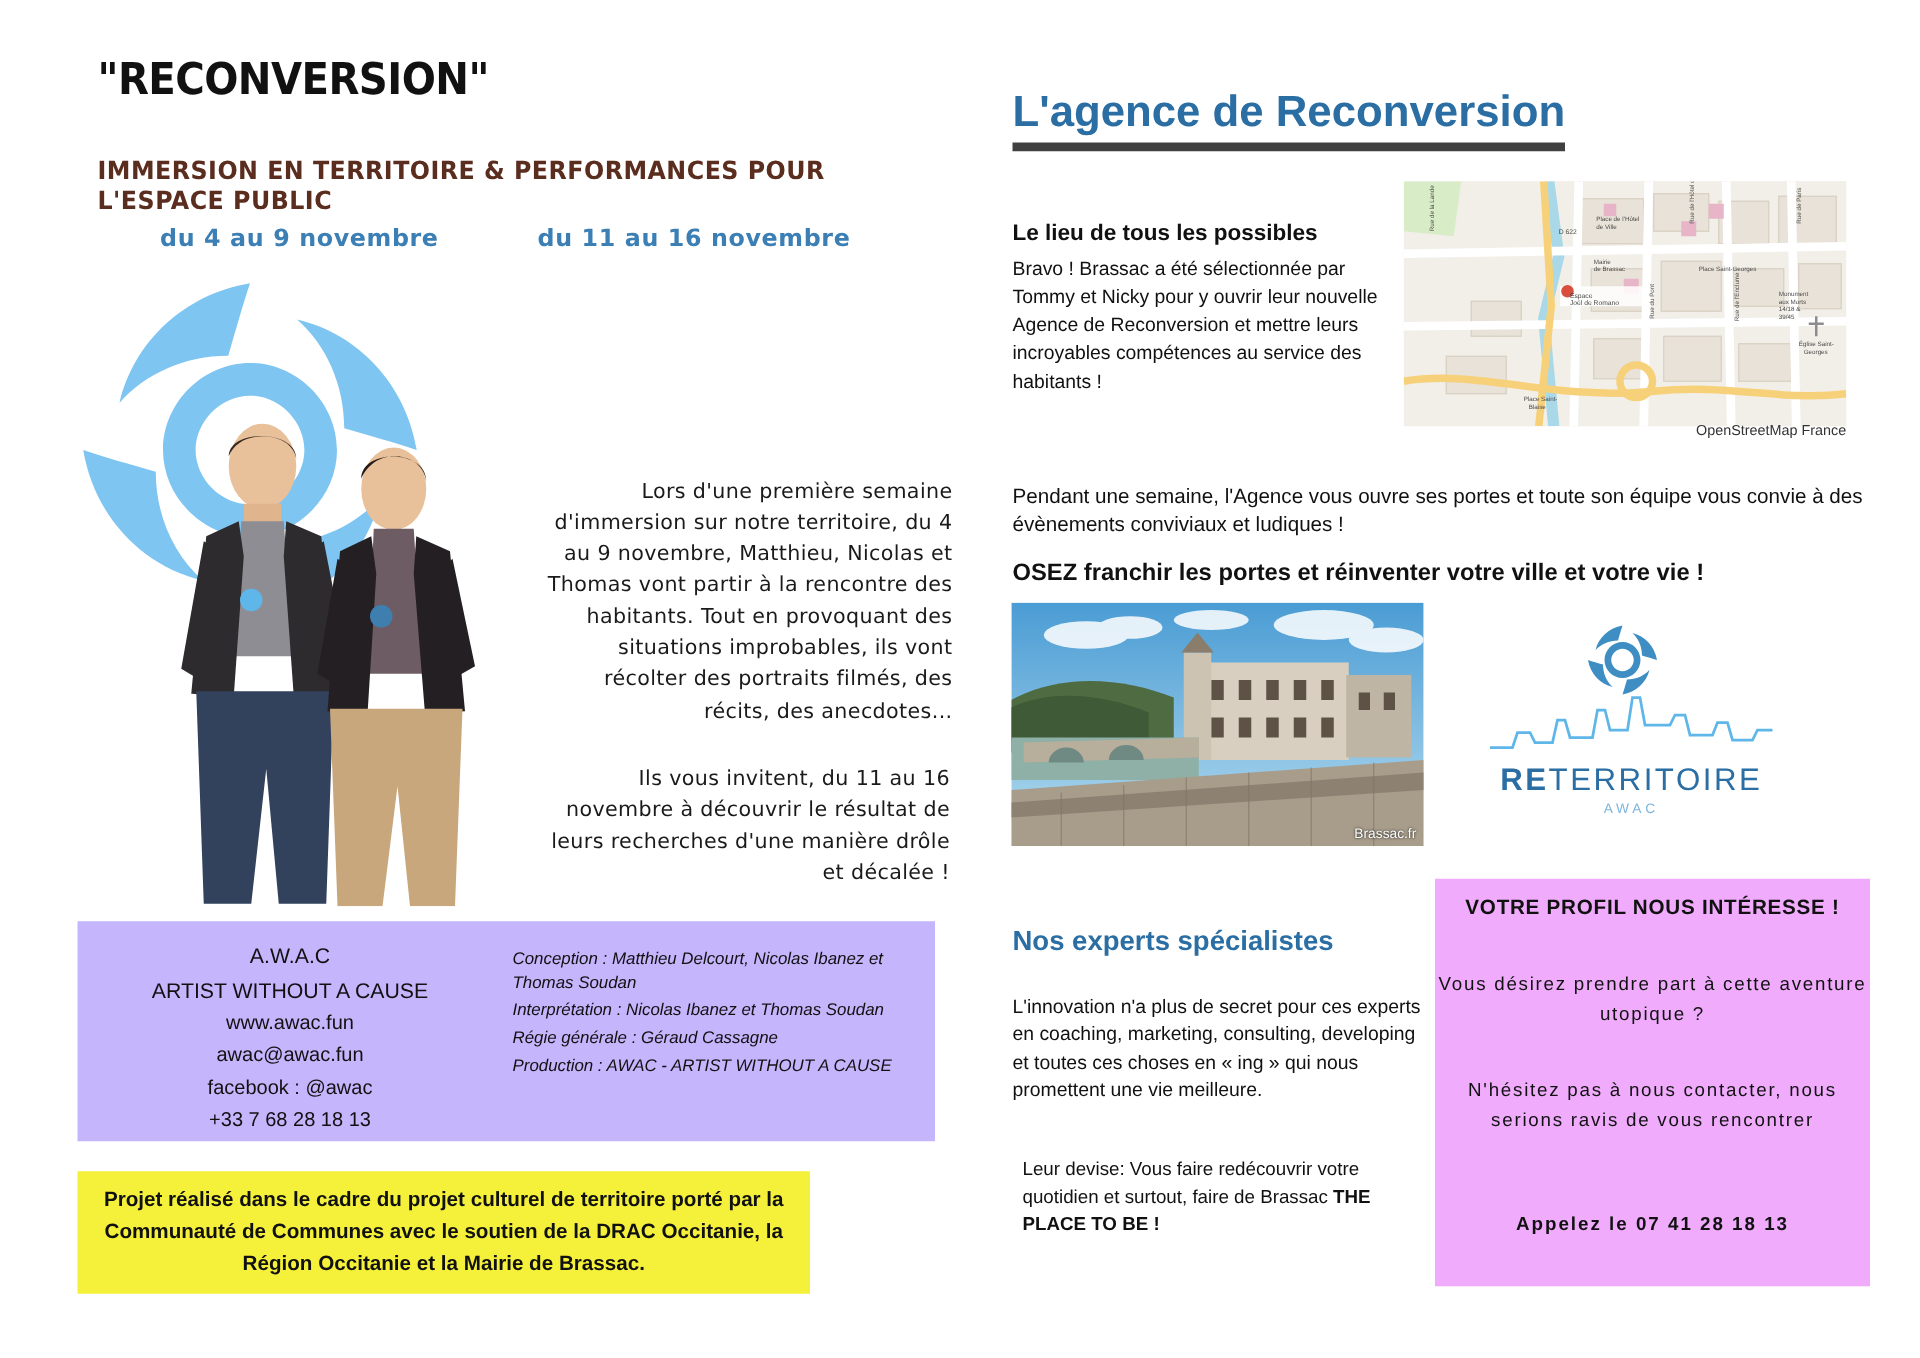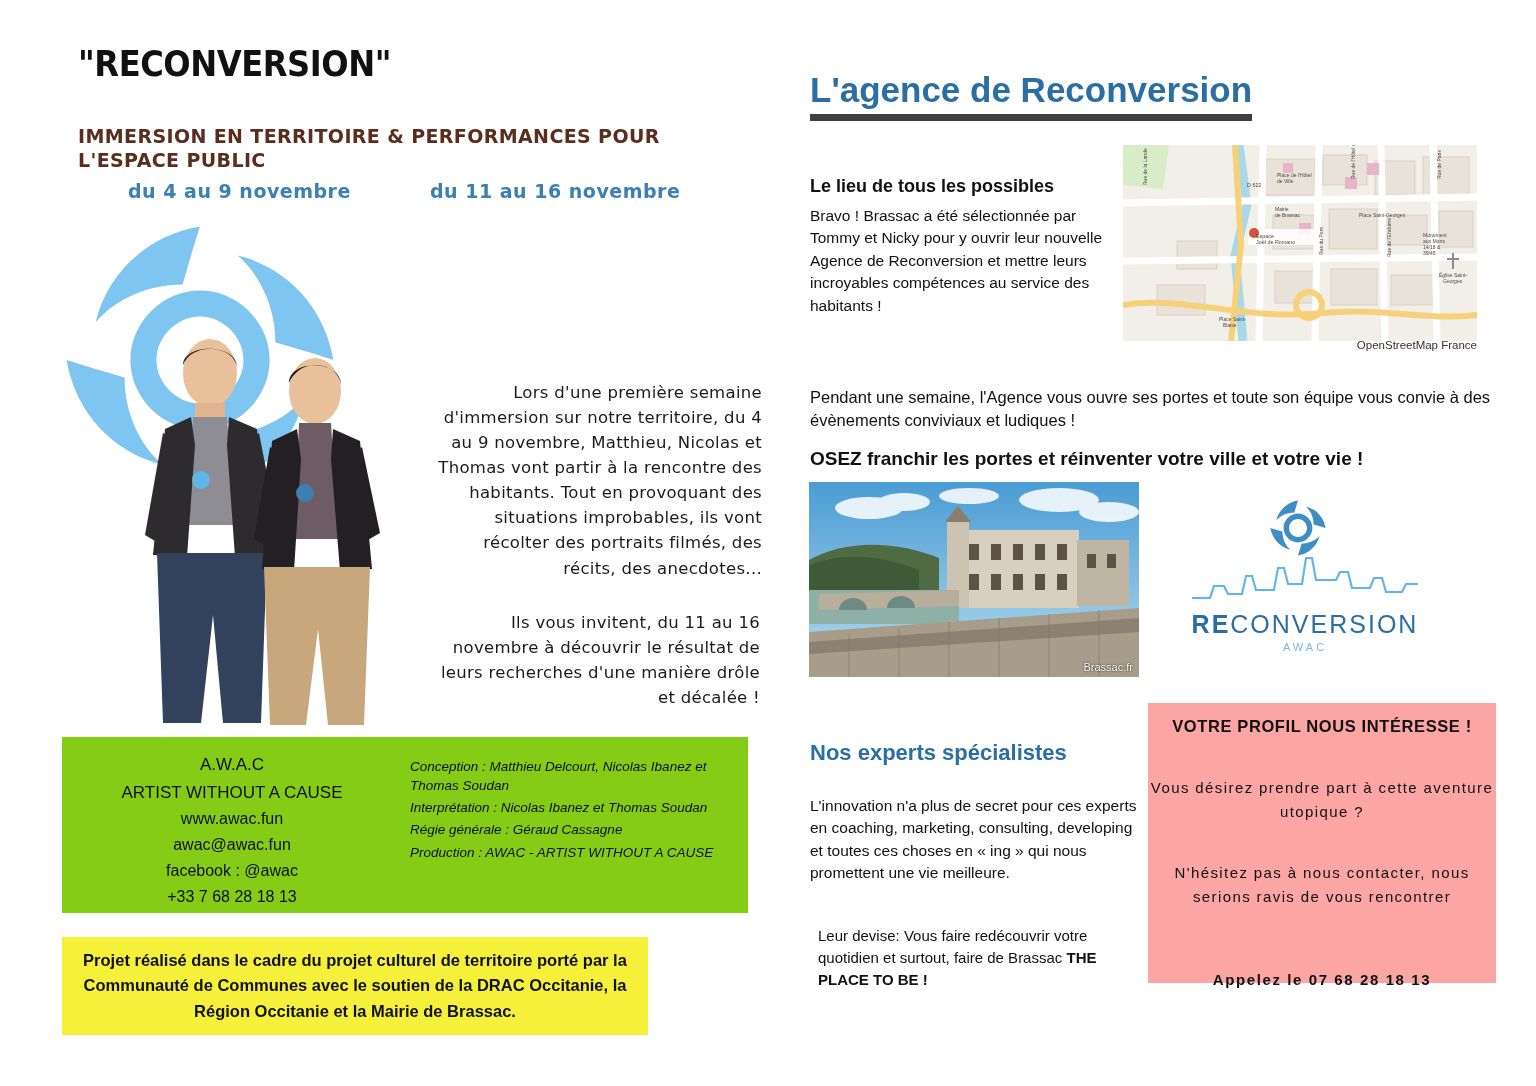--- a/index.html
+++ b/index.html
@@ -87,21 +87,21 @@
   }
   .p1 { left: 440px; top: 255px; width: 320px; }
   .p2 { left: 430px; top: 380px; width: 332px; text-align: right; }
   .p3 { left: 440px; top: 610px; width: 320px; text-align: right; }
 
   
   .blue-box {
     position: absolute;
     left: 62px; top: 737px;
     width: 686px; height: 176px;
-    background: #84cc16;
+    background: #c4b5fd;
   }
   .blue-left {
     position: absolute;
     left: 0; top: 14px;
     width: 340px;
     text-align: center;
     font-family: "Liberation Sans", sans-serif;
     font-size: 16px;
     line-height: 1.62;
     color: #111;
@@ -273,22 +273,22 @@
     width: 330px;
     font-family: "Liberation Sans", sans-serif;
     font-size: 15px;
     line-height: 1.45;
     color: #111;
   }
 
   .profil-box {
     position: absolute;
     left: 1148px; top: 703px;
-    width: 348px; height: 280px;
-    background: #fca5a5;
+    width: 348px; height: 326px;
+    background: #f0abfc;
   }
   .profil-title {
     position: absolute;
     left: 0; top: 14px;
     width: 348px;
     text-align: center;
     font-family: "Liberation Sans", sans-serif;
     font-weight: bold;
     font-size: 16.5px;
     letter-spacing: 0.6px;
@@ -543,22 +543,22 @@
     <g fill="#3e8ec4" transform="translate(78,0) scale(0.30)">
       <path d="M100 8 C64 14 36 40 28 74 C42 58 64 48 88 48 C92 34 96 20 100 8 Z"></path>
       <path d="M192 100 C186 64 160 36 126 28 C142 42 152 64 152 88 C166 92 180 96 192 100 Z"></path>
       <path d="M100 192 C136 186 164 160 172 126 C158 142 136 152 112 152 C108 166 104 180 100 192 Z"></path>
       <path d="M8 100 C14 136 40 164 74 172 C58 158 48 136 48 112 C34 108 20 104 8 100 Z"></path>
       <path d="M100 52 C74 52 52 74 52 100 C52 126 74 148 100 148 C126 148 148 126 148 100 C148 74 126 52 100 52 Z M100 70 C116 70 130 84 130 100 C130 116 116 130 100 130 C84 130 70 116 70 100 C70 84 84 70 100 70 Z"></path>
     </g>
 
     <path d="M2 100 L20 100 L24 88 L34 88 L38 96 L52 96 L56 78 L62 78 L66 92 L84 92 L88 70 L94 70 L98 86 L112 86 L116 60 L122 60 L126 82 L146 82 L150 74 L158 74 L162 90 L180 90 L184 80 L192 80 L196 94 L212 94 L216 86 L228 86" fill="none" stroke="#5fb6e8" stroke-width="2.2"></path>
   </svg>
-  <div class="logo-word"><span class="re">RE</span><span>CONVERSION</span></div>
+  <div class="logo-word"><span class="re">RE</span><span>TERRITOIRE</span></div>
   <div class="logo-sub">AWAC</div>
 </div>
 
 <div class="profil-box">
   <div class="profil-title">VOTRE PROFIL NOUS INTÉRESSE !</div>
   <div class="profil-p profil-p1">Vous désirez prendre part à cette aventure utopique ?</div>
   <div class="profil-p profil-p2">N'hésitez pas à nous contacter, nous serions ravis de vous rencontrer</div>
-  <div class="profil-p profil-p3">Appelez le 07 68 28 18 13</div>
+  <div class="profil-p profil-p3">Appelez le 07 41 28 18 13</div>
 </div>
 
 </body></html>

